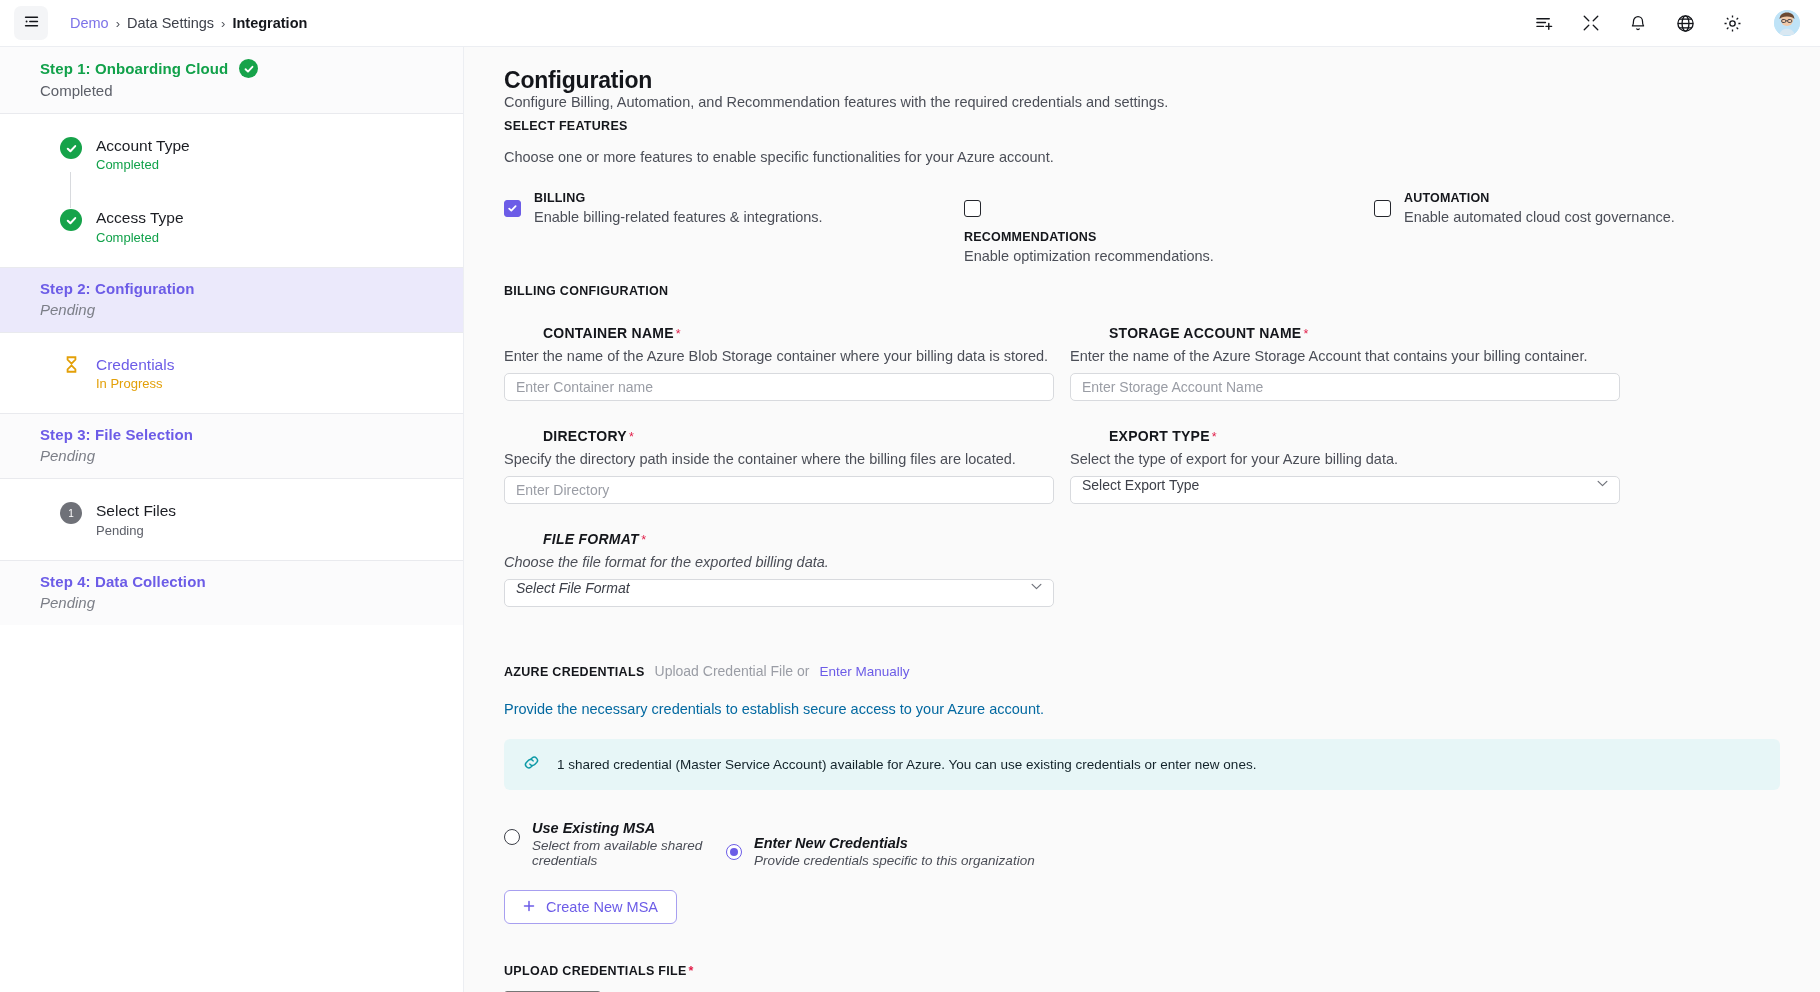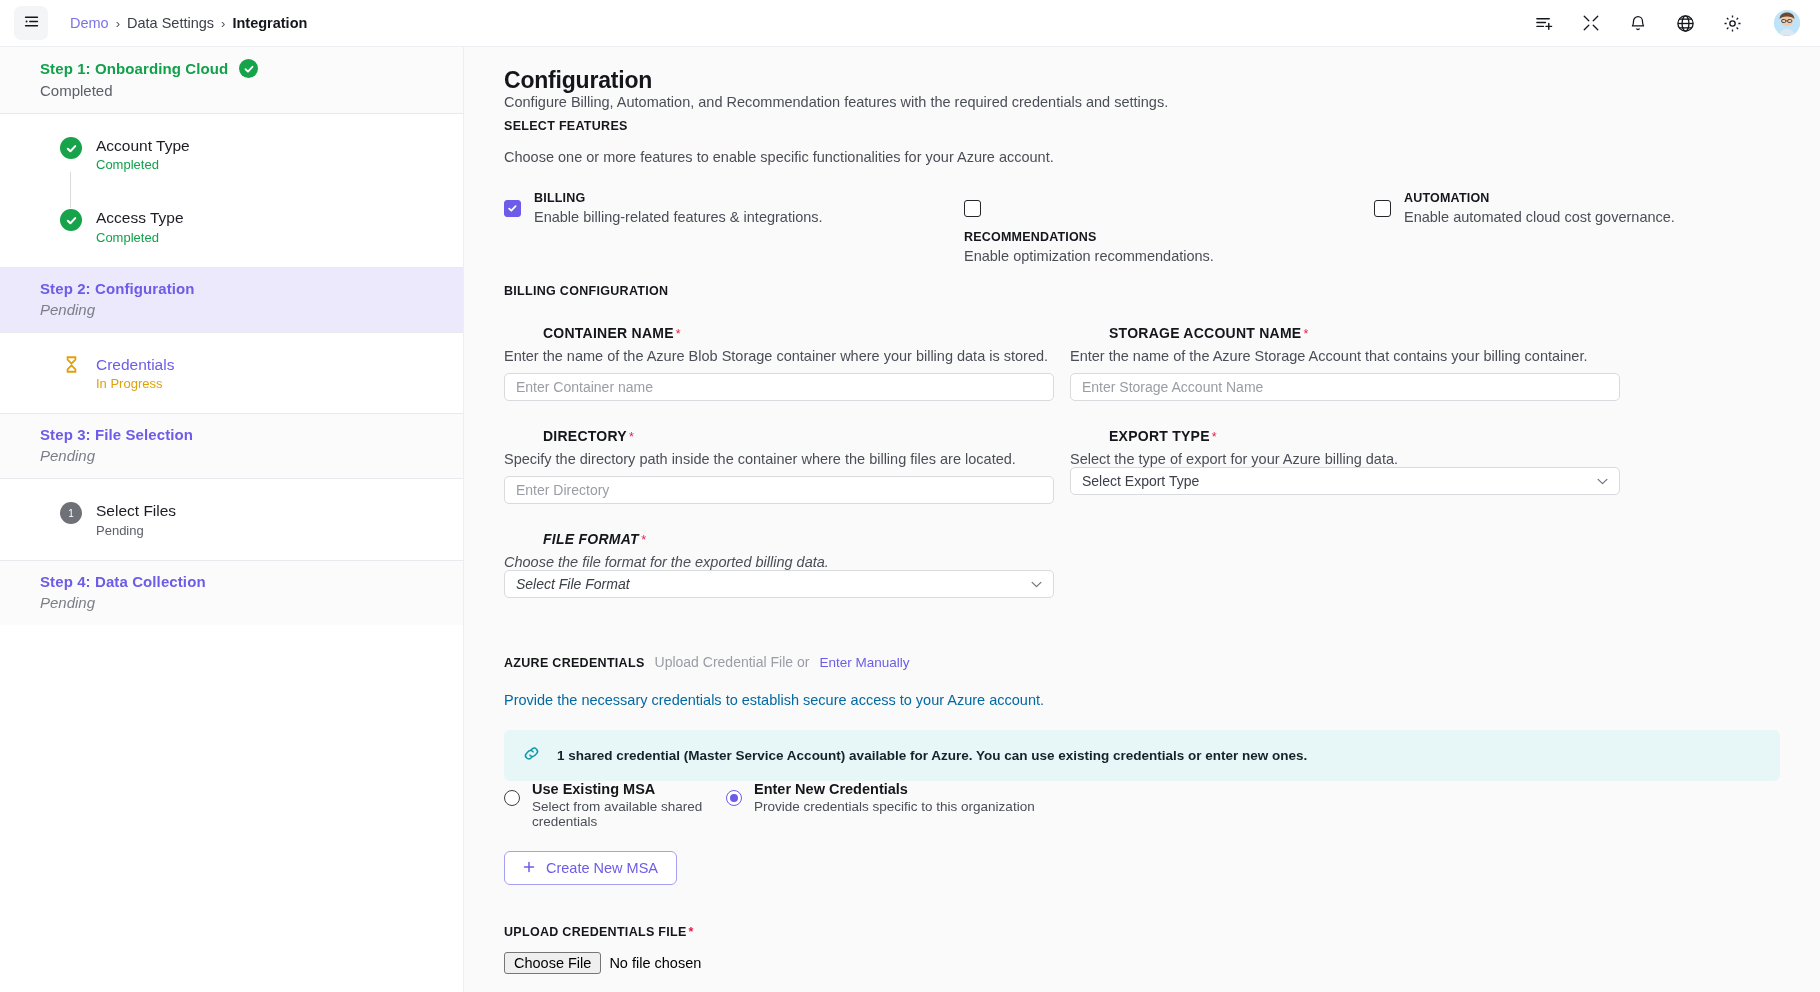--- a/index.html
+++ b/index.html
@@ -159,47 +159,47 @@
   .req { color: #e11d48; font-size: 12.5px; margin-left: 2px; }
   .field-desc { font-size: 14.5px; color: #4b4e57; margin-top: 6px; }
   .input {
     margin-top: 9px; height: 28px; width: 100%;
     border: 1px solid #d8dade; border-radius: 5px;
     background: #fff; font-size: 14px; color: #9a9da5;
     padding: 0 11px; display: flex; align-items: center;
     cursor: text;
   }
   .select {
-    margin-top: 0; height: 28px; width: 100%;
+    margin-top: 9px; height: 28px; width: 100%;
     border: 1px solid #d8dade; border-radius: 5px;
     background: #fff; font-size: 14px; color: #3d4049;
-    padding: 0 11px; display: flex; align-items: center;
+    padding: 0 11px; display: flex; align-items: flex-start;
     justify-content: space-between; cursor: pointer;
   }
   .caret { color: #70737b; font-size: 11px; }
 
   .row-single { margin-top: 26px; width: 550px; font-style: italic; }
 
   
   .cred-head-row {
     display: flex; align-items: baseline; gap: 10px; margin-top: 56px;
   }
   .cred-caps { font-size: 12.5px; font-weight: bold; color: #14161b; letter-spacing: 0.3px; }
   .cred-upload { font-size: 14px; color: #9a9da5; }
   .cred-link { font-size: 13.5px; color: #6c5ce7; cursor: pointer; }
   .cred-desc { font-size: 14.5px; color: #0369a1; margin-top: 22px; }
 
   .infobox {
     margin-top: 22px; width: 100%;
     background: #e7f6f7; border-radius: 6px;
     padding: 14px 18px; display: flex; align-items: center; gap: 16px;
   }
-  .infobox-text { font-size: 13.5px; color: #13232a; font-weight: bold; }
-
-  .radio-row { display: flex; align-items: flex-start; }
+  .infobox-text { font-size: 13.5px; color: #13232a; }
+
+  .radio-row { display: flex; margin-top: 30px; align-items: flex-end; font-style: italic; }
   .radio-item { display: flex; gap: 12px; align-items: flex-start; }
   .radio-item.r1 { width: 222px; }
   .radio {
     width: 16px; height: 16px; border-radius: 50%;
     border: 1.6px solid #3d4049; background: #fff;
     flex: 0 0 auto; margin-top: 9px; cursor: pointer;
     display: flex; align-items: center; justify-content: center;
   }
   .radio.sel { border-color: #6c5ce7; }
   .radio-dot { width: 8px; height: 8px; border-radius: 50%; background: #6c5ce7; }

